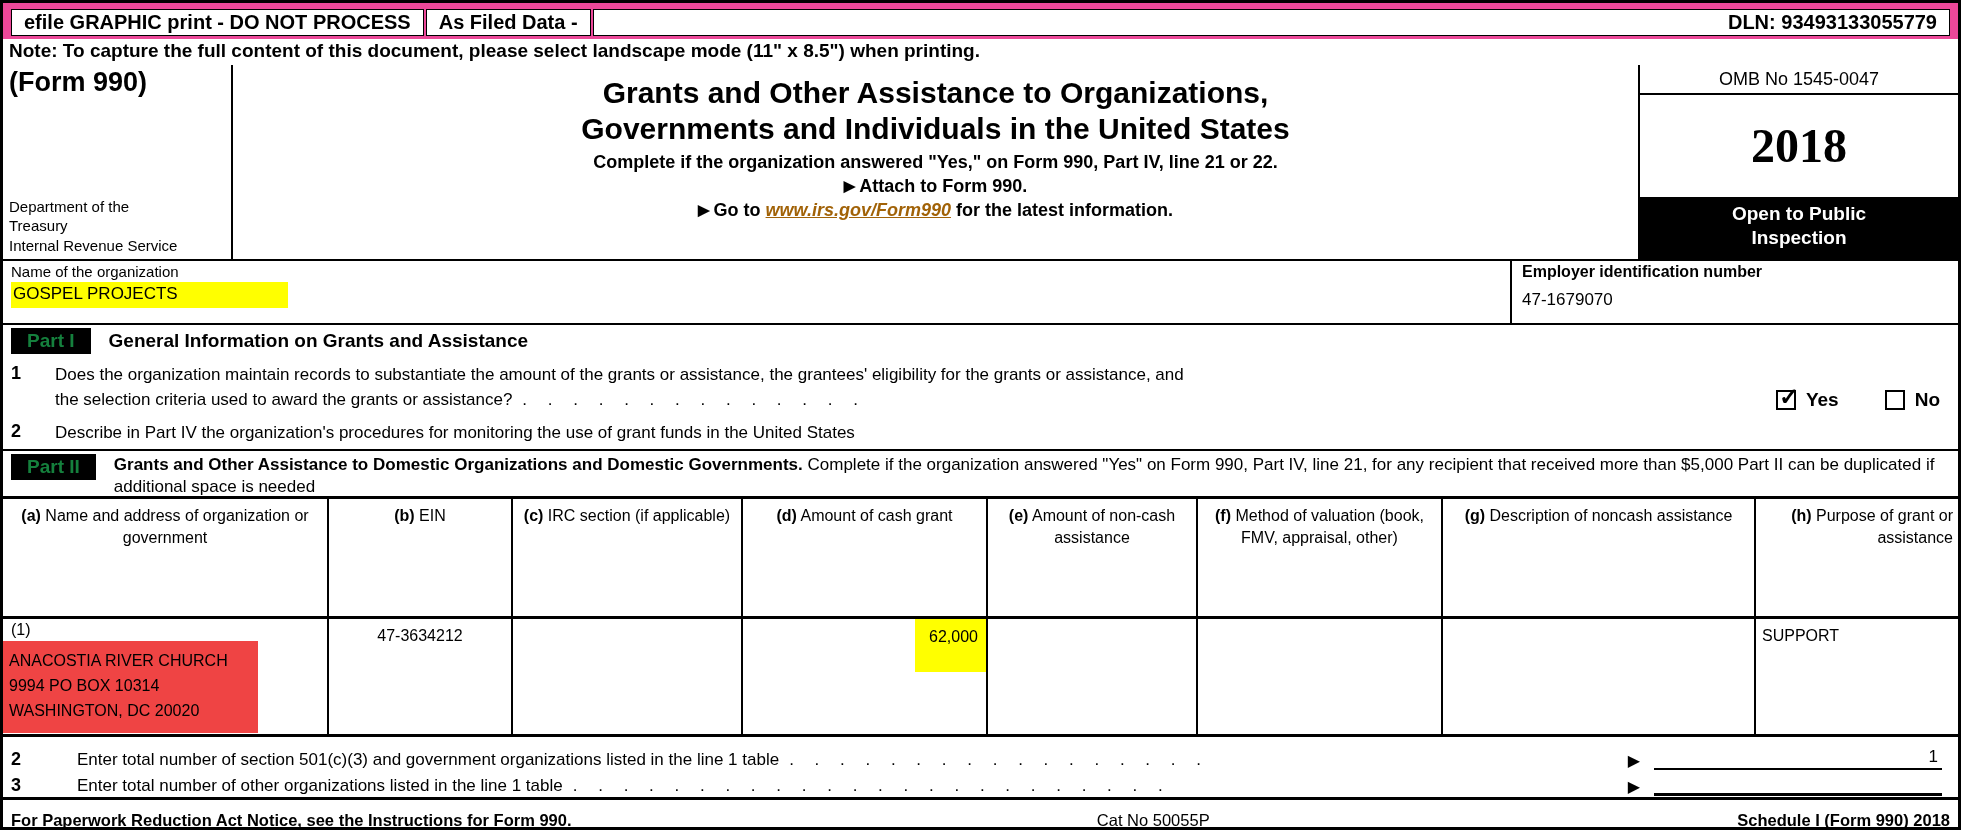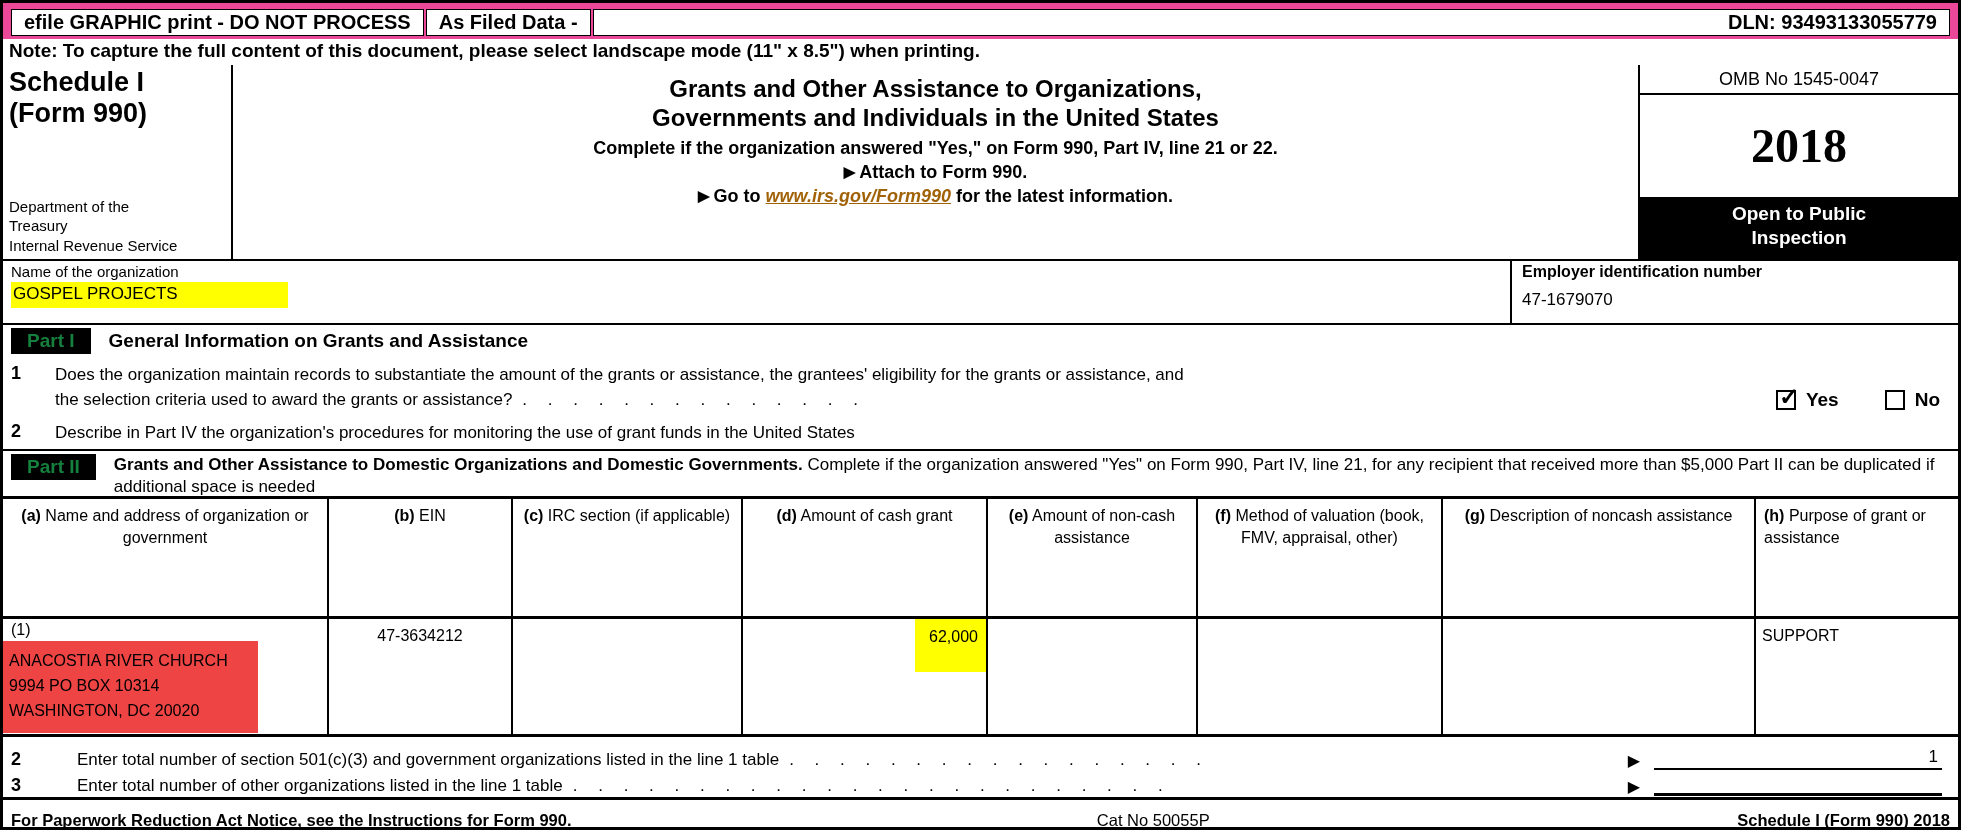--- a/index.html
+++ b/index.html
@@ -44,21 +44,21 @@
   .header { height: 196px; flex: none; display: flex; border-bottom: 2px solid #000; }
   .h-left {
     width: 230px; flex: none;
     border-right: 2px solid #000;
     padding: 2px 6px 4px;
     display: flex; flex-direction: column; justify-content: space-between;
   }
   .sched { font-weight: bold; font-size: 27px; line-height: 1.15; }
   .dept { font-size: 15px; line-height: 1.3; }
   .h-center { flex: 1; text-align: center; padding-top: 10px; }
-  .main-title { font-weight: bold; font-size: 24px; line-height: 1.2; }
+  .main-title { font-weight: bold; font-size: 30px; line-height: 1.2; }
   .h-sub { font-weight: bold; font-size: 18px; margin-top: 5px; }
   .h-attach, .h-goto { font-weight: bold; font-size: 18px; margin-top: 3px; }
   .url { font-style: italic; text-decoration: underline; color: #a16207; }
   .arrow-glyph { font-size: 15px; vertical-align: 1px; margin-right: 4px; }
   .h-right { width: 320px; flex: none; border-left: 2px solid #000; display: flex; flex-direction: column; }
   .omb { text-align: center; font-size: 18px; padding: 4px 0 3px; border-bottom: 2px solid #000; }
   .year {
     flex: 1; display: flex; align-items: center; justify-content: center;
     font-family: "Liberation Serif", serif;
     font-weight: bold; font-size: 48px;
@@ -121,21 +121,21 @@
   .gt-cell:last-child { border-right: none; }
   .c-a { width: 326px; flex: none; }
   .c-b { width: 184px; flex: none; }
   .c-c { width: 230px; flex: none; }
   .c-d { width: 245px; flex: none; }
   .c-e { width: 210px; flex: none; }
   .c-f { width: 245px; flex: none; }
   .c-g { width: 313px; flex: none; }
   .c-h { flex: 1; }
   .gt-head .gt-cell { text-align: center; line-height: 1.4; }
-  .gt-head .c-h { text-align: left; padding-left: 8px; }
+  .gt-head .c-h { text-align: right; padding-left: 16px; }
   .hdr-letter { font-weight: bold; }
   .row-index { font-size: 16px; padding: 2px 0 2px 8px; }
   .addr-hl { display: inline-block; background: #ef4444; padding: 8px 30px 10px 6px; line-height: 1.55; font-size: 16px; }
   .cell-ein { text-align: center; padding-top: 8px; }
   .cell-cash { text-align: right; padding: 0; }
   .cash-hl { display: inline-block; background: #ffff00; font-size: 16px; padding: 9px 8px 26px 14px; }
   .cell-purpose { padding: 8px 6px; }
 
   
   .totals { height: 60px; flex: none; padding: 7px 8px 0; font-size: 17px; }
@@ -165,21 +165,20 @@
     <div class="tb-box">efile GRAPHIC print - DO NOT PROCESS</div>
     <div class="tb-box">As Filed Data -</div>
     <div class="tb-box dln">DLN: 93493133055779</div>
   </div>
 
   <div class="note">Note: To capture the full content of this document, please select landscape mode (11" x 8.5") when printing.</div>
 
   <div class="header">
     <div class="h-left">
       <div class="sched">
-        <div>Schedule I</div>
         <div>(Form 990)</div>
       </div>
       <div class="dept">
         <div>Department of the</div>
         <div>Treasury</div>
         <div>Internal Revenue Service</div>
       </div>
     </div>
     <div class="h-center">
       <div class="main-title">

